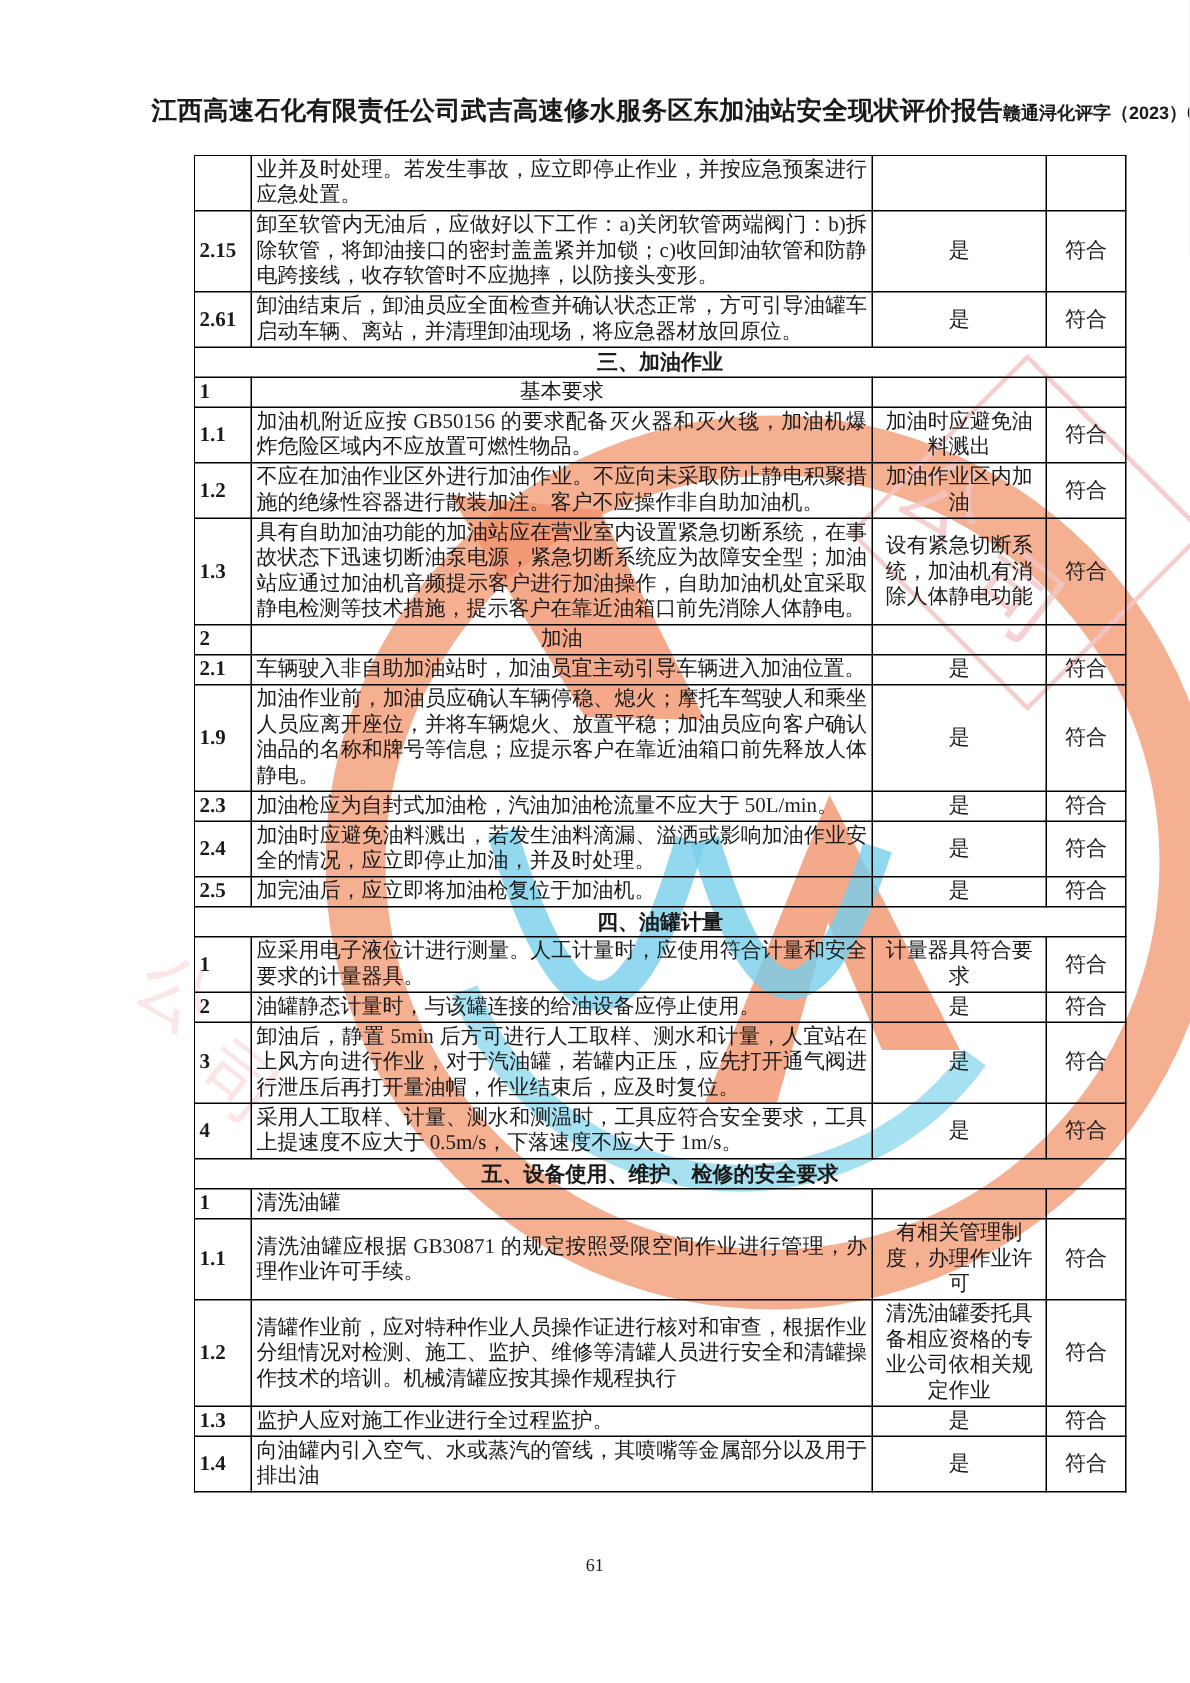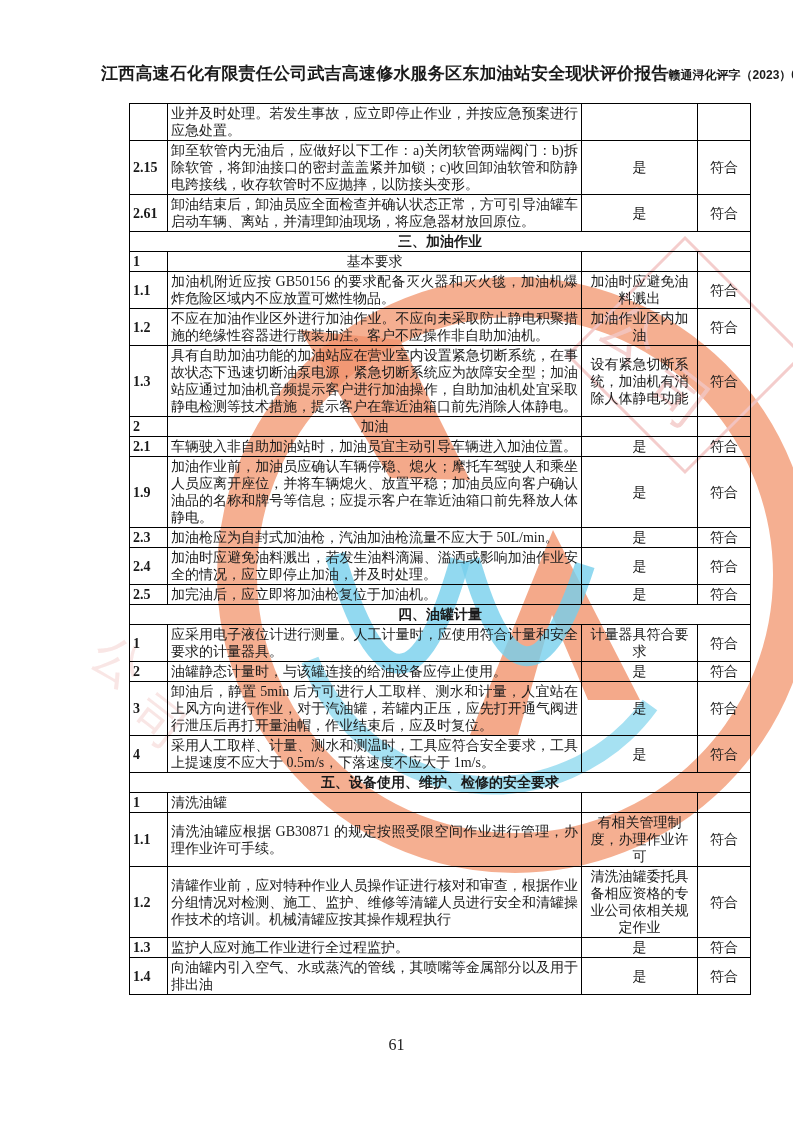--- a/index.html
+++ b/index.html
@@ -57,21 +57,21 @@
   td.section{
     text-align:center;
     font-family:"Liberation Sans", sans-serif;
     font-weight:700;
     font-size:15px;
     padding:2px 0;
   }
   
   .footer{
     position:absolute;left:0;top:1036px;width:793px;
-    text-align:center;font-size:16px;
+    text-align:center;font-size:12px;
     font-family:"Liberation Serif", serif;
     z-index:2;
   }
 </style>
 </head>
 <body>
 
 <div class="page">
 
   <svg class="wm" viewBox="0 0 793 1122" xmlns="http://www.w3.org/2000/svg">

